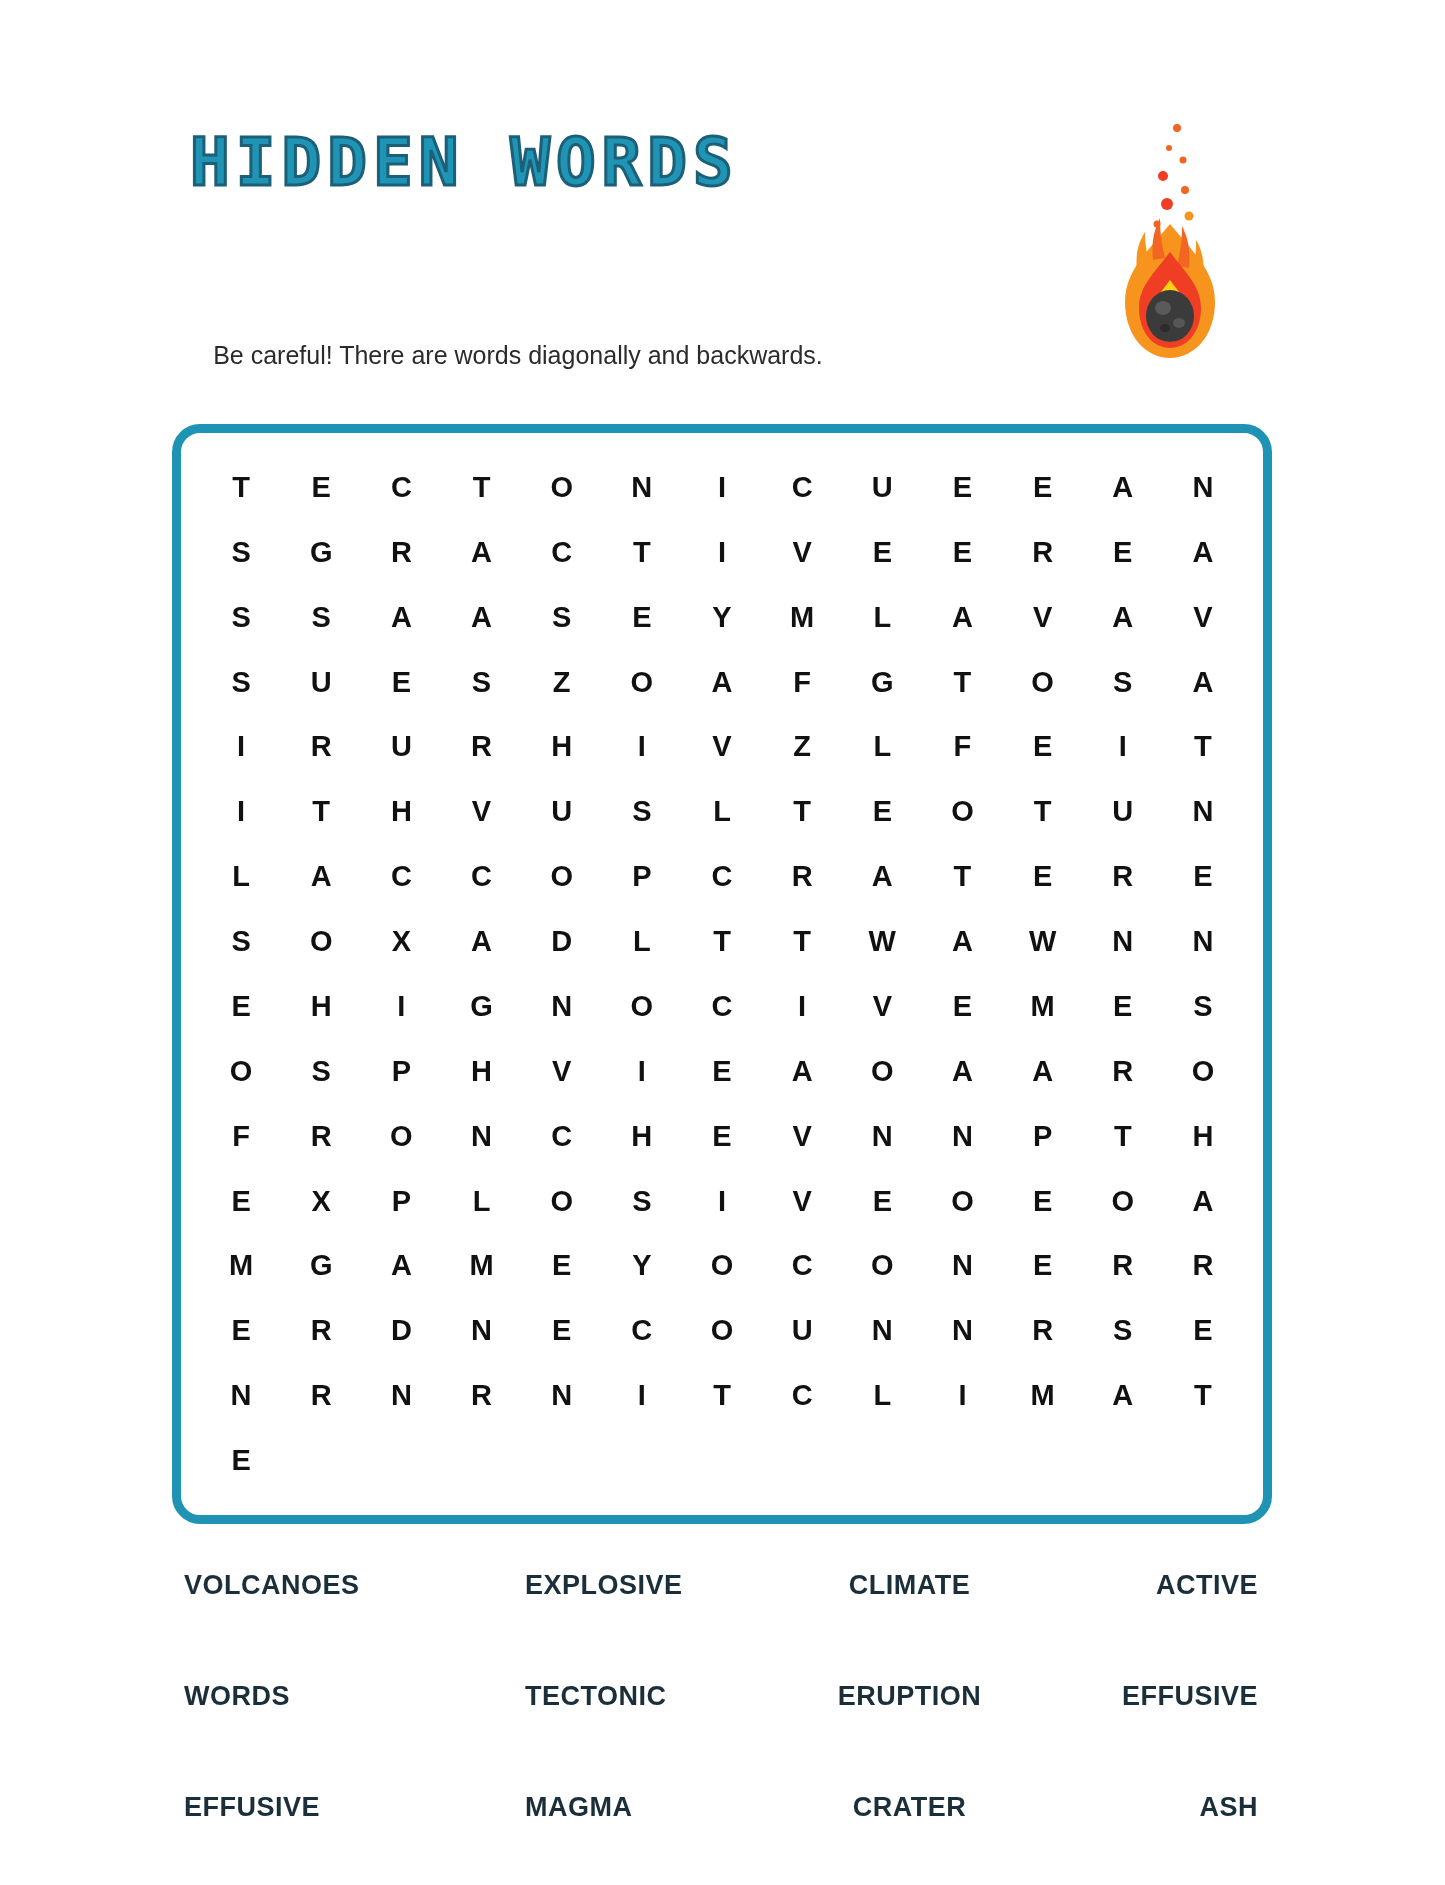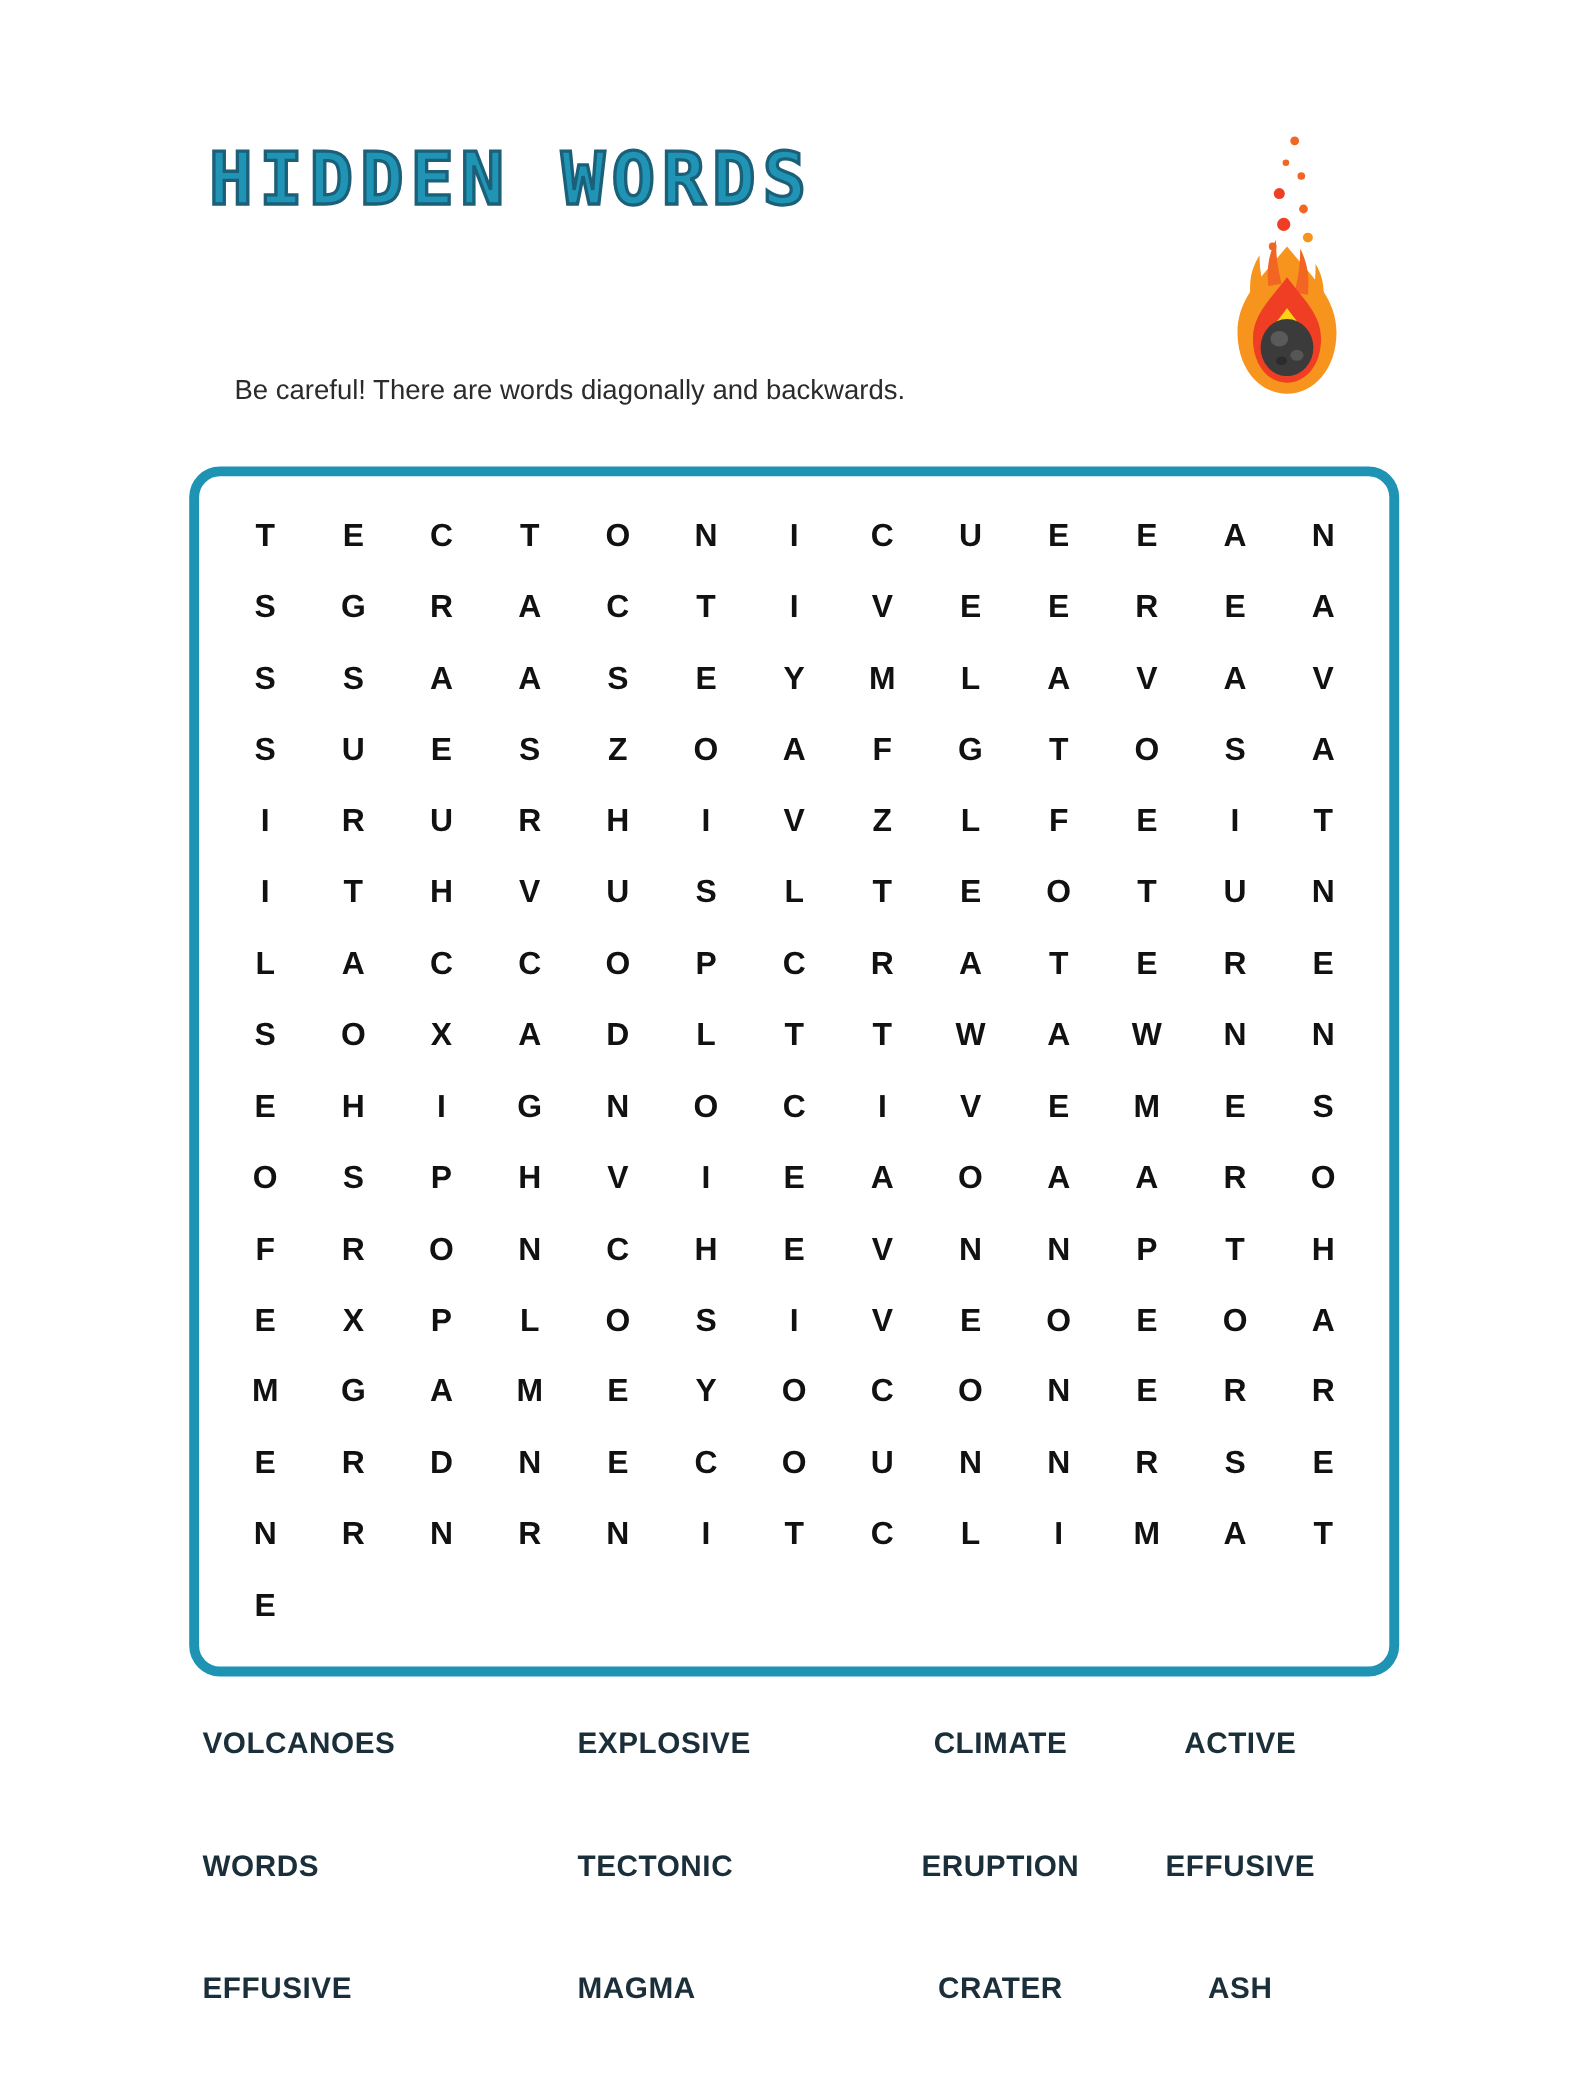--- a/index.html
+++ b/index.html
@@ -98,21 +98,21 @@
   .word {
     font-size: 27px;
     font-weight: bold;
     color: #1b2f3a;
     letter-spacing: 0.5px;
     white-space: nowrap;
   }
   .col0 { text-align: left; padding-left: 12px; }
   .col1 { text-align: left; padding-left: 78px; }
   .col2 { text-align: center; padding-left: 100px; }
-  .col3 { text-align: center; padding-right: 14px; }
+  .col3 { text-align: right; padding-right: 14px; }
 </style>
 </head>
 <body>
 
 <div class="title">HIDDEN WORDS</div>
 
 <div class="flame-wrap">
   <svg viewBox="0 0 130 240" width="130" height="240" aria-hidden="true">
 
     <circle cx="72" cy="8" r="4" fill="#f26522"></circle>

